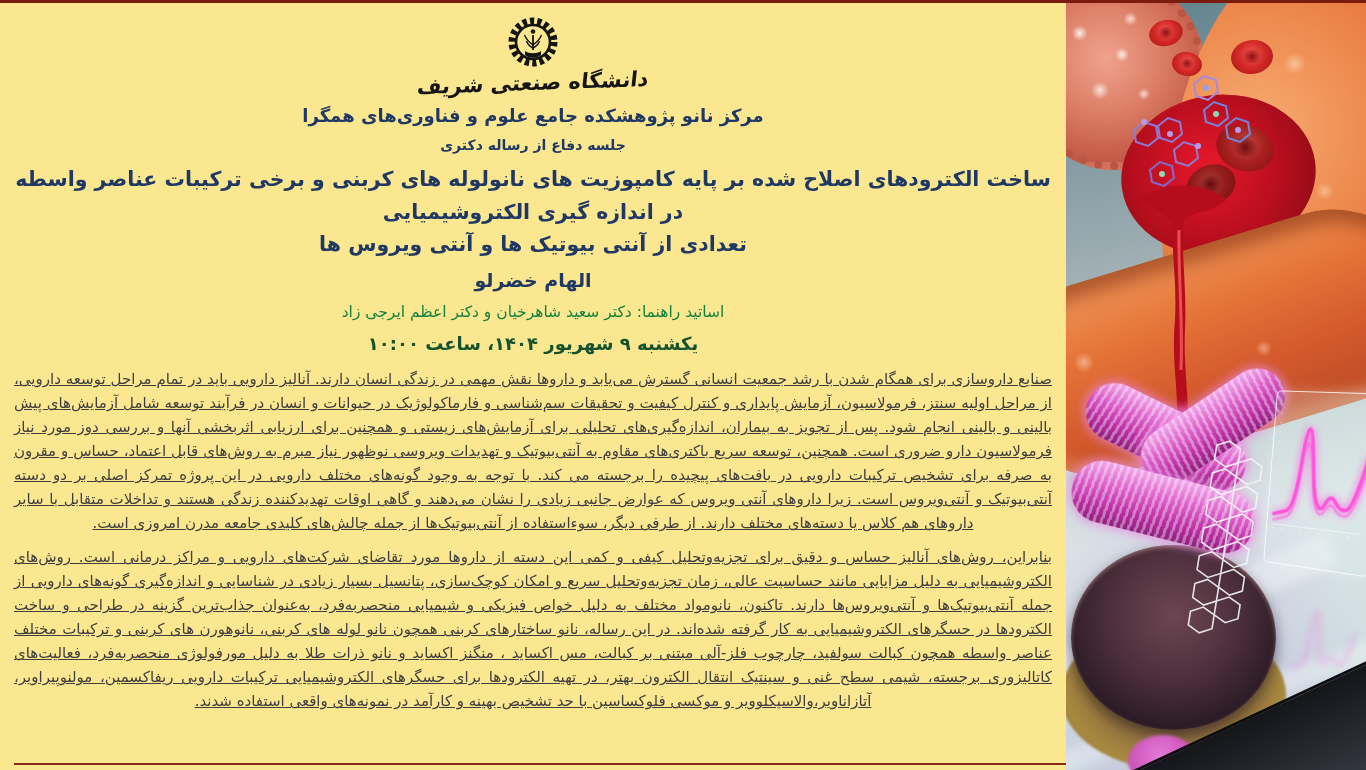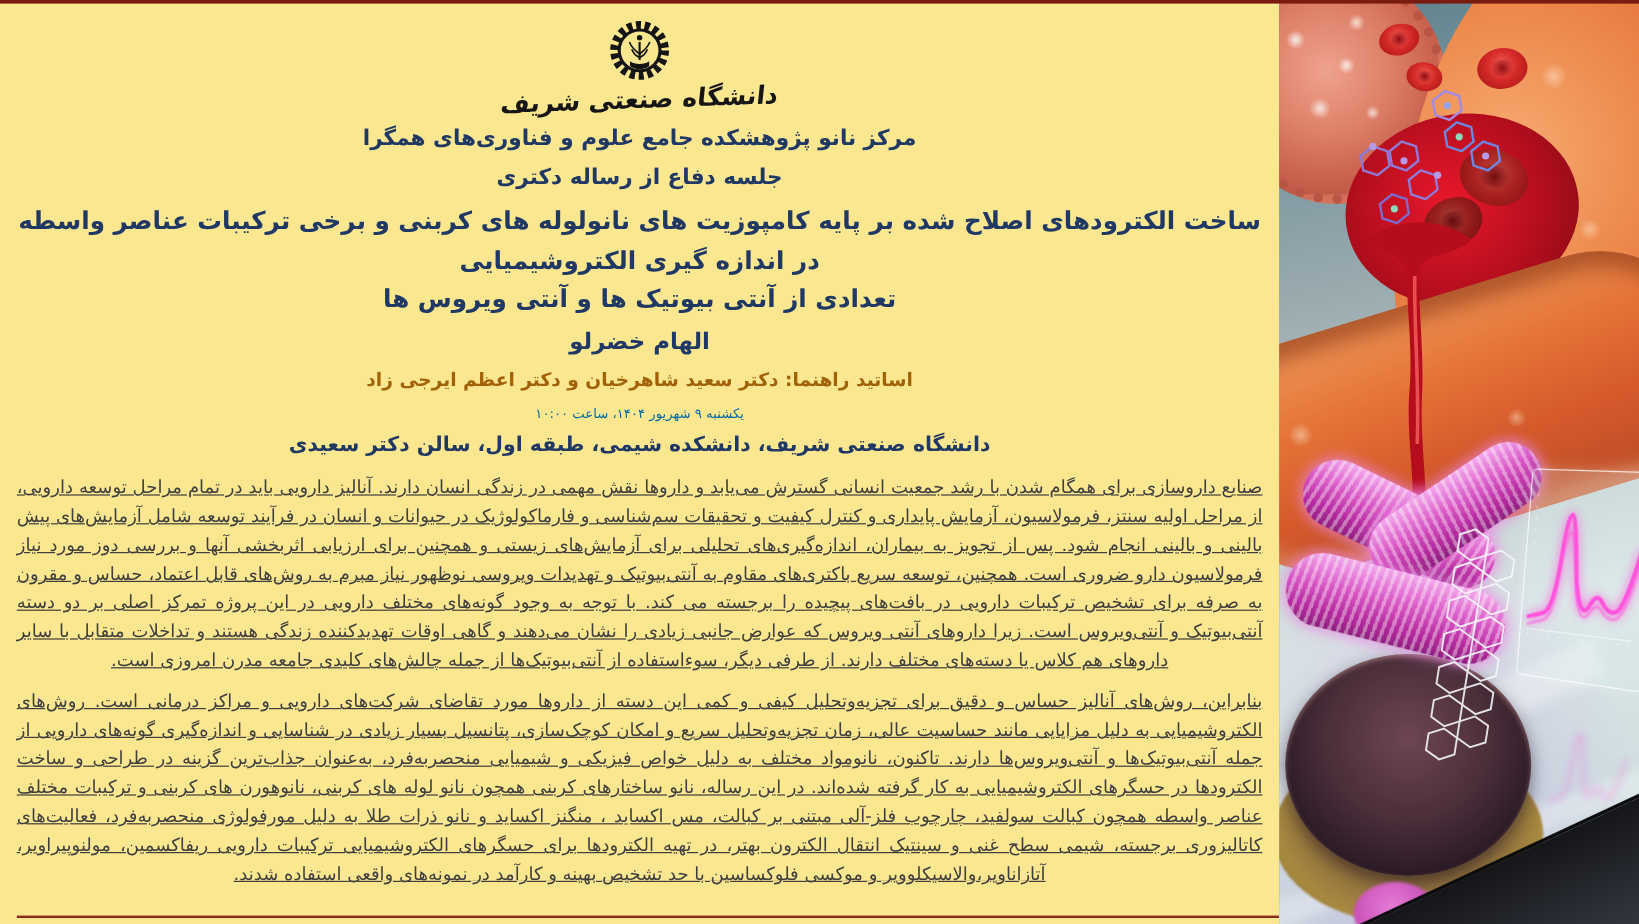--- a/index.html
+++ b/index.html
@@ -16,25 +16,25 @@
     position:relative;width:1066px;height:770px;box-sizing:border-box;
     padding:8px 14px 0;text-align:center;direction:rtl;background:#fce791;
   }
   .bottom-rule{position:absolute;bottom:5px;right:0;width:1052px;height:2px;background:#8a2a18;}
   .logo-wrap{margin:8px auto 0;line-height:0;}
   .calligraphy{
     display:inline-block;margin-top:3px;color:#151515;font-weight:bold;font-size:21px;
     transform:rotate(-2deg) skewX(-8deg);letter-spacing:-1px;line-height:1.2;
   }
   .center-line{margin-top:9px;color:#1f3864;font-weight:bold;font-size:18px;}
-  .session-line{margin-top:11px;color:#1f3864;font-weight:bold;font-size:18px;}
+  .session-line{margin-top:11px;color:#1f3864;font-weight:bold;font-size:14px;}
   .title{margin:10px auto 0;color:#1f3864;font-weight:bold;font-size:20.5px;line-height:1.58;}
   .presenter{margin-top:9px;color:#1f3864;font-weight:bold;font-size:19px;}
-  .supervisors{margin-top:12px;color:#a16207;font-weight:bold;font-size:15.5px;}
-  .datetime{margin-top:12px;color:#0369a1;font-weight:normal;font-size:11px;}
+  .supervisors{margin-top:12px;color:#15803d;font-weight:normal;font-size:15.5px;}
+  .datetime{margin-top:12px;color:#14532d;font-weight:bold;font-size:18px;}
   .location{margin-top:10px;color:#1f3864;font-weight:bold;font-size:17px;}
   .abstract{margin-top:13px;color:#3e3e3e;font-size:15px;line-height:1.6;
     text-align:justify;text-align-last:center;}
   .abstract p{margin:0 0 10px;text-decoration:underline;}
 
   
   .art{position:relative;width:300px;height:770px;overflow:hidden;background:#8fa3a9;}
   .art *{position:absolute;}
   .art-bg{inset:0;background:linear-gradient(168deg,#5e7f8c 0%,#74929c 12%,#8fa3a9 25%,#a9b6b8 38%,#c2cfd0 52%,#dce6e6 66%,#d3e0e2 80%,#c6d8dc 100%);}
   .art-lavender{left:0;top:420px;width:300px;height:350px;background:radial-gradient(ellipse at 40% 80%,rgba(186,158,222,.45),rgba(186,158,222,0) 70%);}
@@ -133,21 +133,20 @@
       <div>ساخت الکترودهای اصلاح شده بر پایه کامپوزیت های نانولوله های کربنی و برخی ترکیبات عناصر واسطه در اندازه گیری الکتروشیمیایی</div>
       <div>تعدادی از آنتی بیوتیک ها و آنتی ویروس ها</div>
     </div>
 
     <div class="presenter">الهام خضرلو</div>
 
     <div class="supervisors">اساتید راهنما: دکتر سعید شاهرخیان و دکتر اعظم ایرجی زاد</div>
 
     <div class="datetime">یکشنبه ۹ شهریور ۱۴۰۴، ساعت ۱۰:۰۰</div>
 
-    <div class="location">دانشگاه صنعتی شریف، دانشکده شیمی، طبقه اول، سالن دکتر سعیدی</div>
 
     <div class="abstract">
       <p>صنایع داروسازی برای همگام شدن با رشد جمعیت انسانی گسترش می‌یابد و داروها نقش مهمی در زندگی انسان دارند. آنالیز دارویی باید در تمام مراحل توسعه دارویی، از مراحل اولیه سنتز، فرمولاسیون، آزمایش پایداری و کنترل کیفیت و تحقیقات سم‌شناسی و فارماکولوژیک در حیوانات و انسان در فرآیند توسعه شامل آزمایش‌های پیش بالینی و بالینی انجام شود.  پس از تجویز به بیماران، اندازه‌گیری‌های تحلیلی برای آزمایش‌های زیستی و همچنین برای ارزیابی اثربخشی آنها و بررسی دوز مورد نیاز فرمولاسیون دارو ضروری است. همچنین، توسعه سریع باکتری‌های مقاوم به آنتی‌بیوتیک و تهدیدات ویروسی نوظهور نیاز مبرم به روش‌های قابل اعتماد، حساس و مقرون به صرفه برای تشخیص ترکیبات دارویی در بافت‌های پیچیده را برجسته می کند. با توجه به وجود گونه‌های مختلف دارویی در این پروژه تمرکز اصلی بر دو دسته آنتی‌بیوتیک و آنتی‌ویروس است. زیرا داروهای آنتی ویروس که عوارض جانبی زیادی را نشان می‌دهند و گاهی اوقات تهدیدکننده زندگی هستند و تداخلات متقابل با سایر داروهای هم کلاس یا دسته‌های مختلف دارند. از طرفی دیگر، سوءاستفاده از آنتی‌بیوتیک‌ها از جمله چالش‌های کلیدی جامعه مدرن امروزی است.</p>
       <p>بنابراین، روش‌های آنالیز حساس و دقیق برای تجزیه‌وتحلیل کیفی و کمی این دسته از داروها مورد تقاضای شرکت‌های دارویی و مراکز درمانی است. روش‌های الکتروشیمیایی به دلیل مزایایی مانند حساسیت عالی، زمان تجزیه‌وتحلیل سریع و امکان کوچک‌سازی، پتانسیل بسیار زیادی در شناسایی و اندازه‌گیری گونه‌های دارویی از جمله آنتی‌بیوتیک‌ها و آنتی‌ویروس‌ها دارند. تاکنون، نانومواد مختلف به دلیل خواص فیزیکی و شیمیایی منحصربه‌فرد، به‌عنوان جذاب‌ترین گزینه در طراحی و ساخت الکترودها در حسگرهای الکتروشیمیایی به کار گرفته شده‌اند. در این رساله، نانو ساختارهای کربنی همچون نانو لوله های کربنی، نانوهورن های کربنی و ترکیبات مختلف عناصر واسطه همچون کبالت سولفید، چارچوب فلز-آلی مبتنی بر کبالت، مس اکساید ، منگنز اکساید و نانو ذرات طلا به دلیل مورفولوژی منحصربه‌فرد، فعالیت‌های کاتالیزوری برجسته، شیمی سطح غنی و سینتیک انتقال الکترون بهتر، در تهیه الکترودها برای حسگرهای الکتروشیمیایی ترکیبات دارویی ریفاکسمین، مولنوپیراویر، آتازاناویر،والاسیکلوویر و موکسی فلوکساسین با حد تشخیص بهینه و کارآمد در نمونه‌های واقعی استفاده شدند.</p>
     </div>
 
     <div class="bottom-rule"></div>
   </div>
 
   <div class="art">

